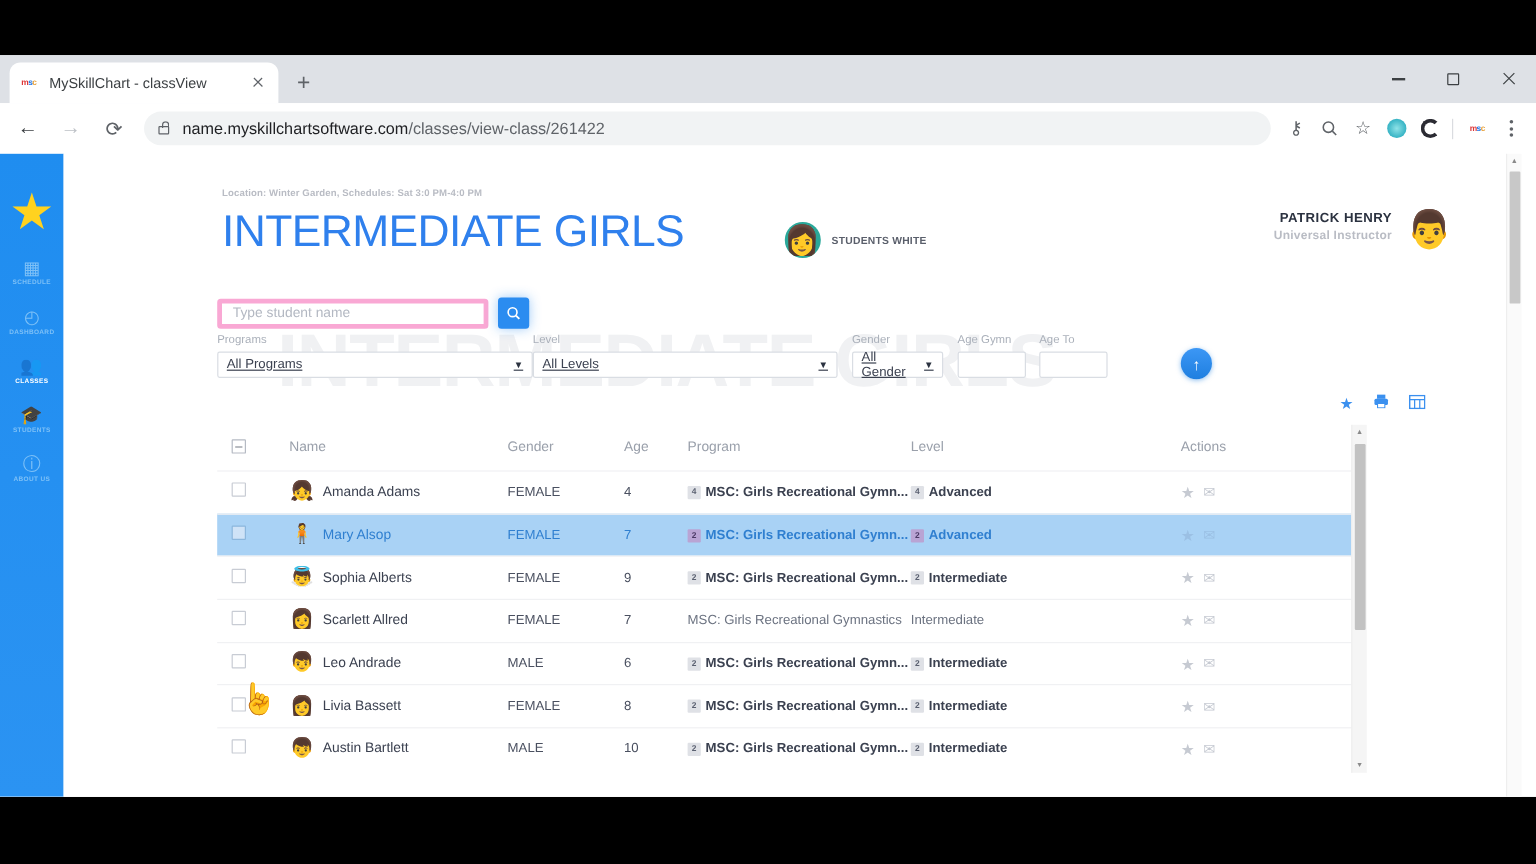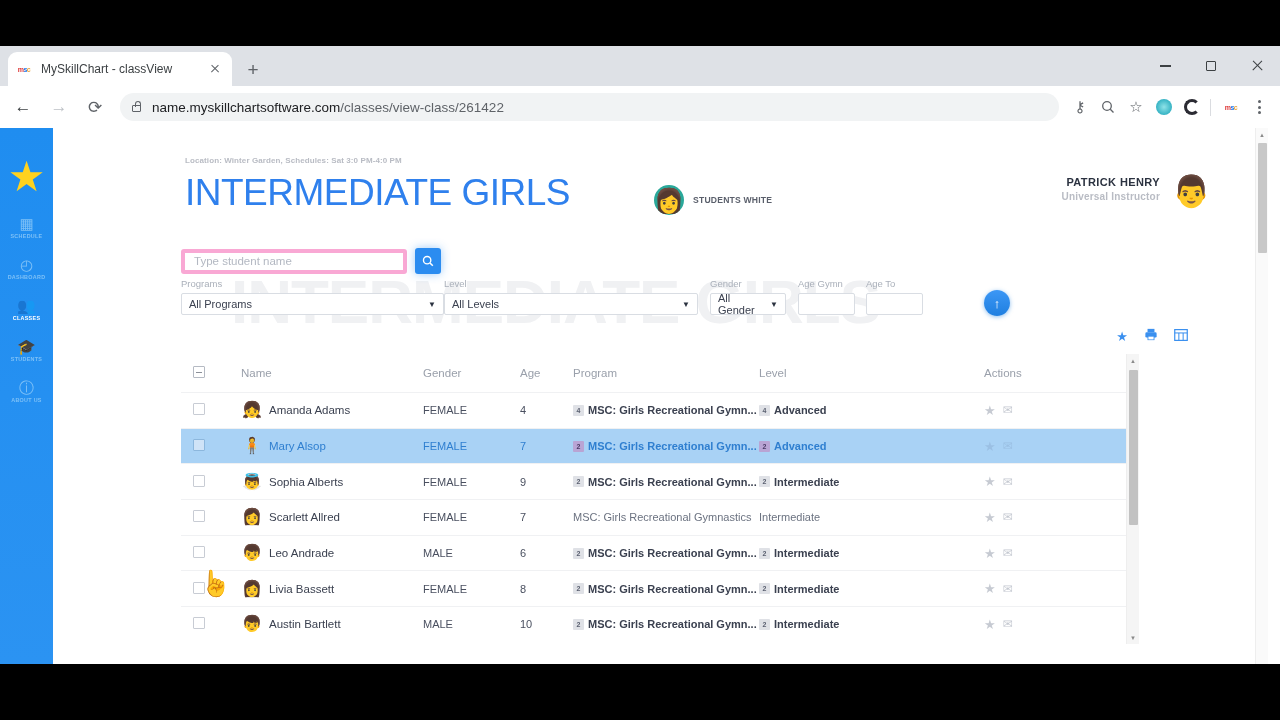--- a/index.html
+++ b/index.html
@@ -134,21 +134,21 @@
     box-shadow: 0 0 10px rgba(43,140,240,0.45);
   }
 
   
   .filters { position: absolute; left: 128px; top: 150px; }
   .fgroup { position: absolute; }
   .flabel { font-size: 9.5px; color: #aab0ba; margin-bottom: 4px; display: block; }
   .fselect {
     height: 22px; border: 1px solid #d9dde3; border-radius: 2px; background: #fff;
     display: flex; align-items: center; justify-content: space-between;
-    padding: 0 7px; font-size: 11px; color: #3b4150;
+    padding: 0 7px; font-size: 11px; color: #3b4150; text-decoration: underline;
   }
   .fselect .caret { font-size: 8px; color: #2b3240; margin-left: 8px; }
   .ftext { height: 22px; width: 57px; border: 1px solid #d9dde3; border-radius: 2px; background: #fff; }
   .go-btn {
     position: absolute; left: 803px; top: 12px; width: 26px; height: 26px; border-radius: 50%;
     background: linear-gradient(180deg,#3c97f5,#1f7fe0); color: #fff;
     font-size: 13px; display: flex; align-items: center; justify-content: center;
     box-shadow: 0 1px 4px rgba(31,127,224,0.5);
   }
 

